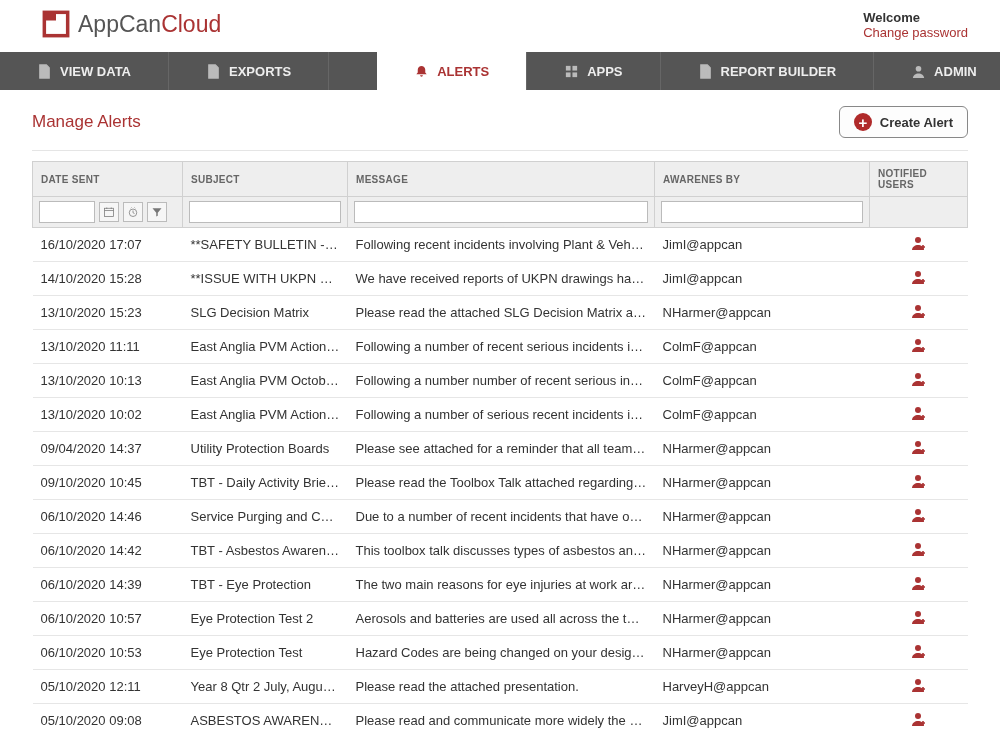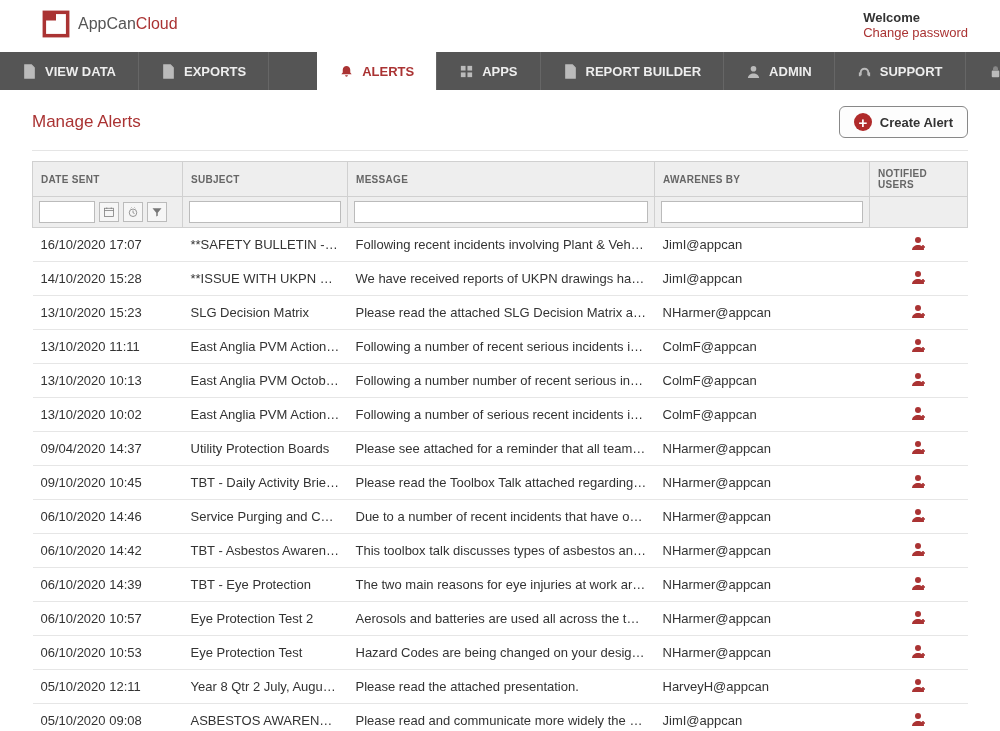--- a/index.html
+++ b/index.html
@@ -25,21 +25,21 @@
   .logo {
     display: flex;
     align-items: center;
     gap: 8px;
   }
   .logo-mark {
     width: 28px;
     height: 28px;
   }
   .logo-text {
-    font-size: 16px;
+    font-size: 23px;
     font-weight: 300;
     color: #555;
   }
   .logo-text .cloud {
     color: #a33;
     font-weight: 300;
   }
   .header-right {
     text-align: left;
     font-size: 13px;
@@ -51,21 +51,21 @@
   .nav {
     background: #555;
     display: flex;
     align-items: stretch;
     height: 38px;
   }
   .nav-item {
     display: flex;
     align-items: center;
     gap: 8px;
-    padding: 0 22px;
+    padding: 0 37px;
     color: #eee;
     font-size: 13px;
     font-weight: 600;
     cursor: pointer;
     border-right: 1px solid #666;
     white-space: nowrap;
   }
   .nav-item.active {
     background: #fff;
     color: #a33;

